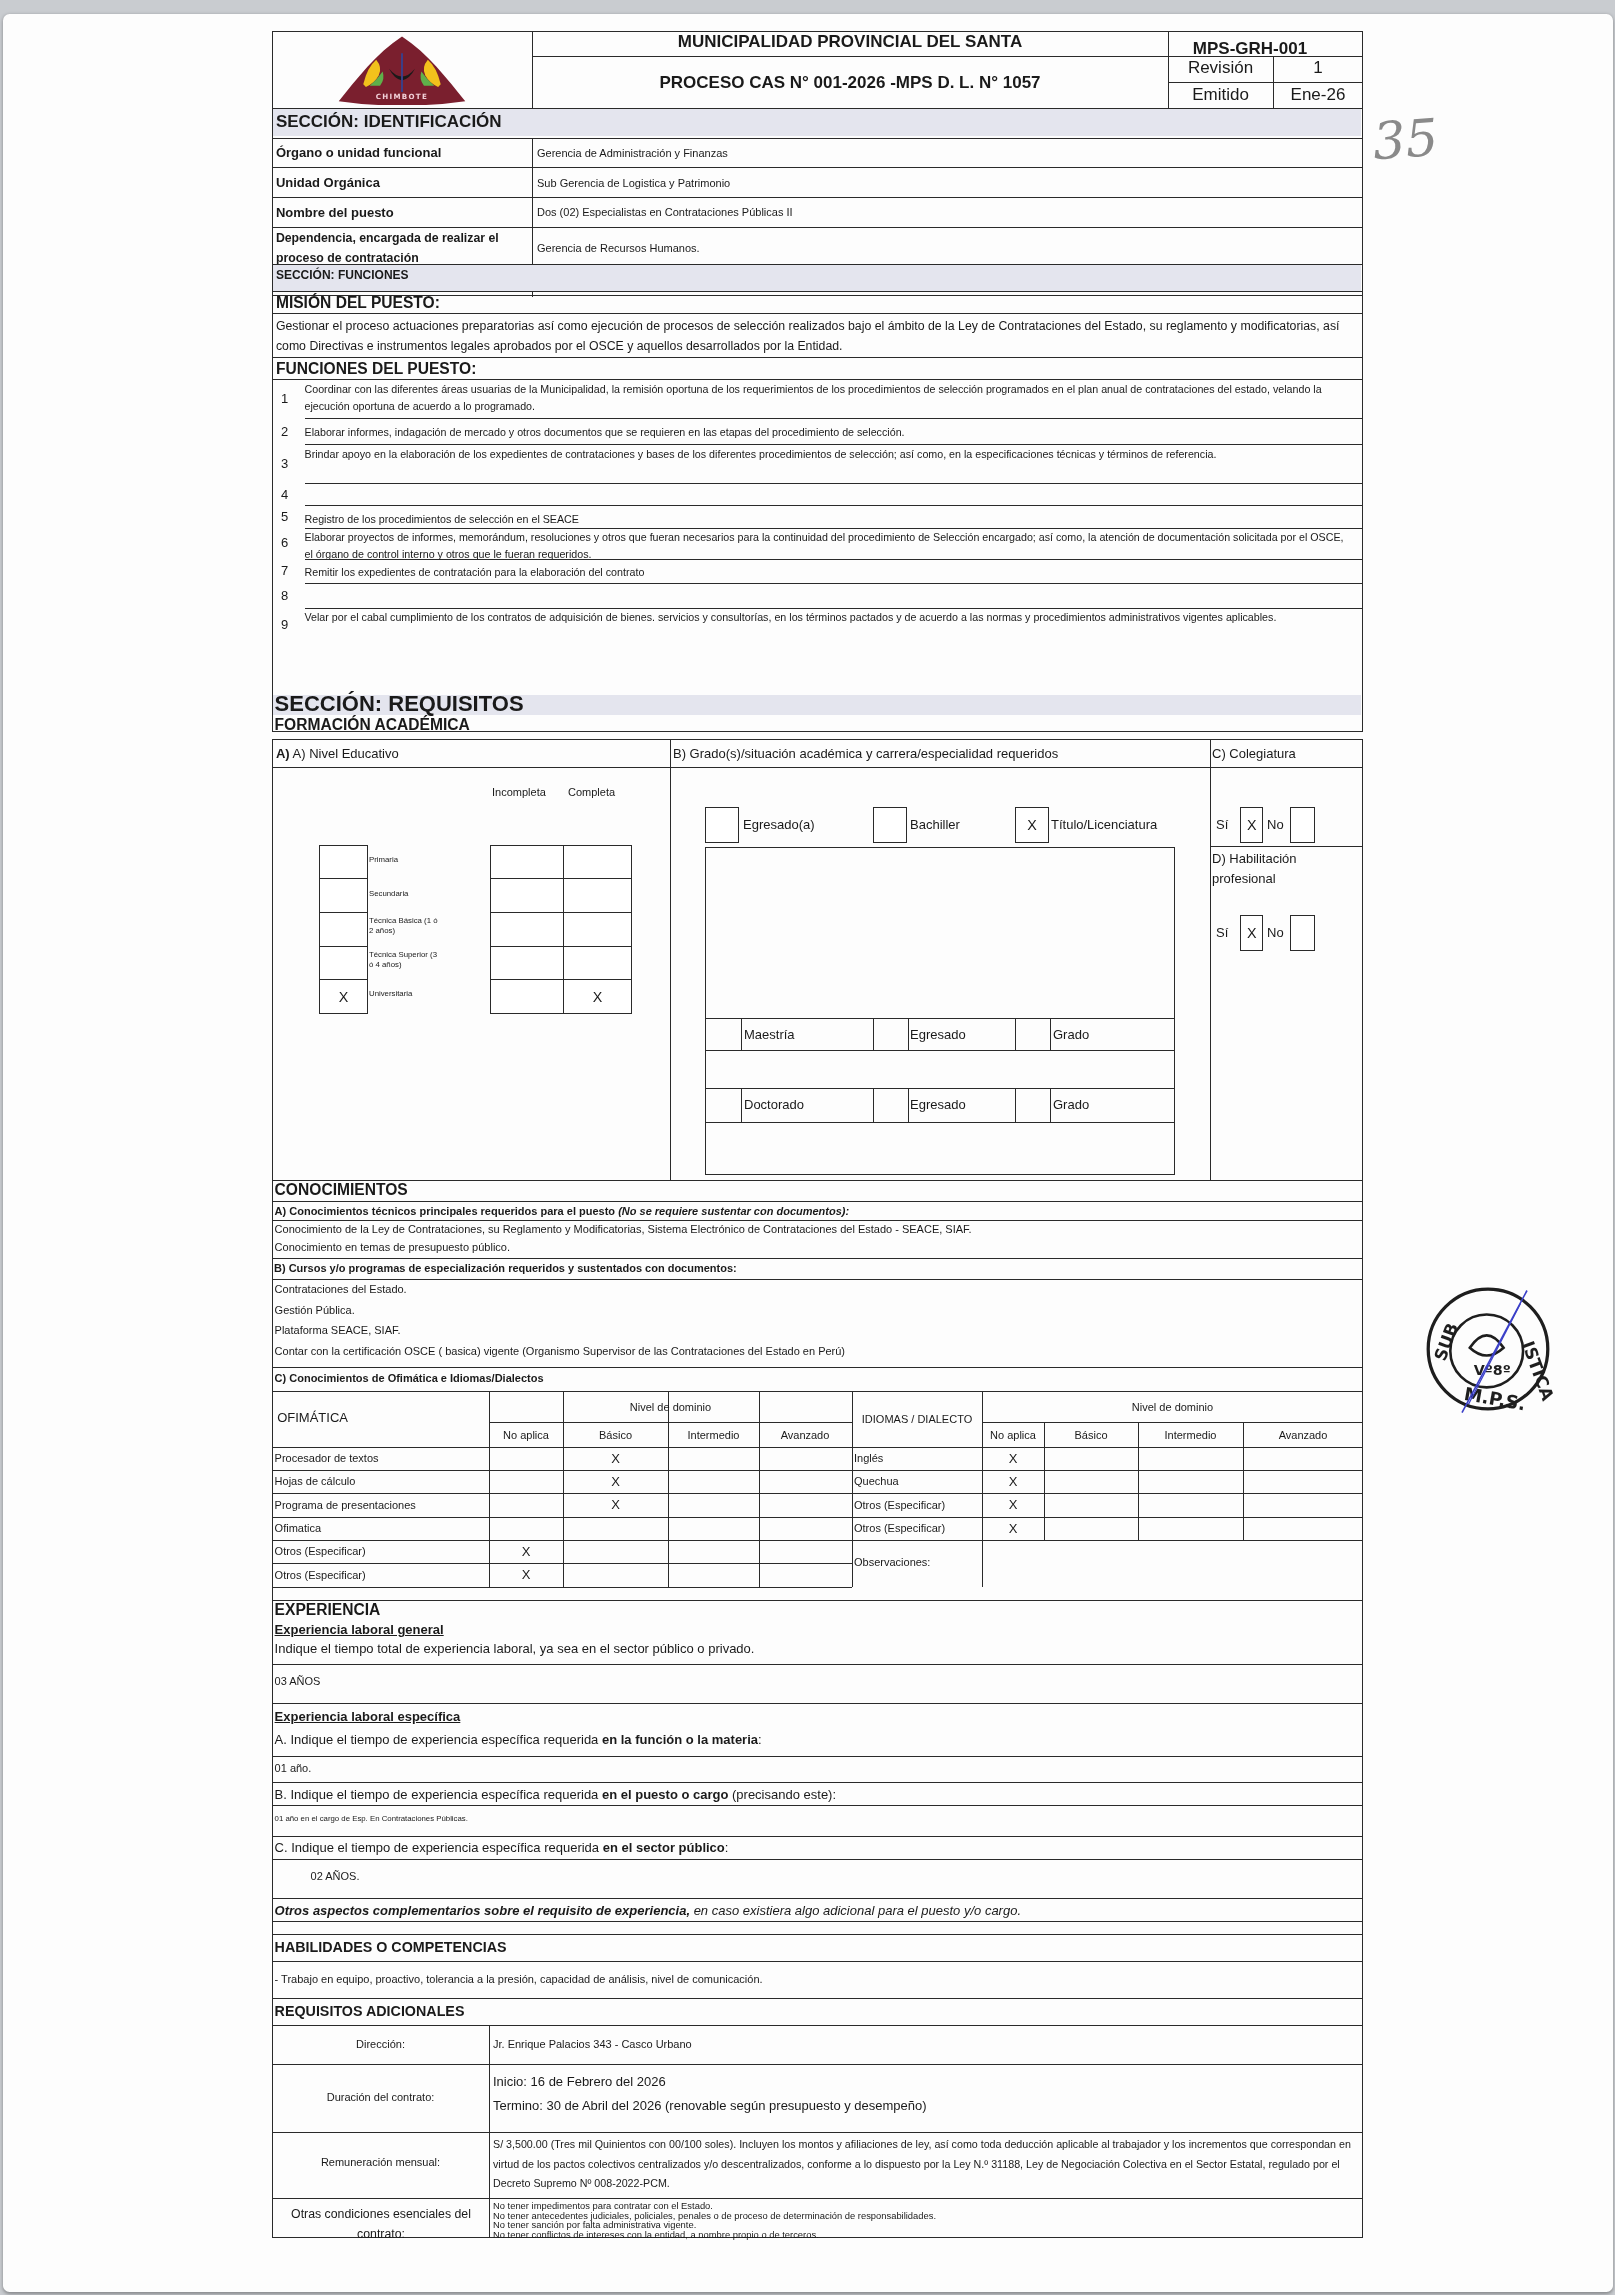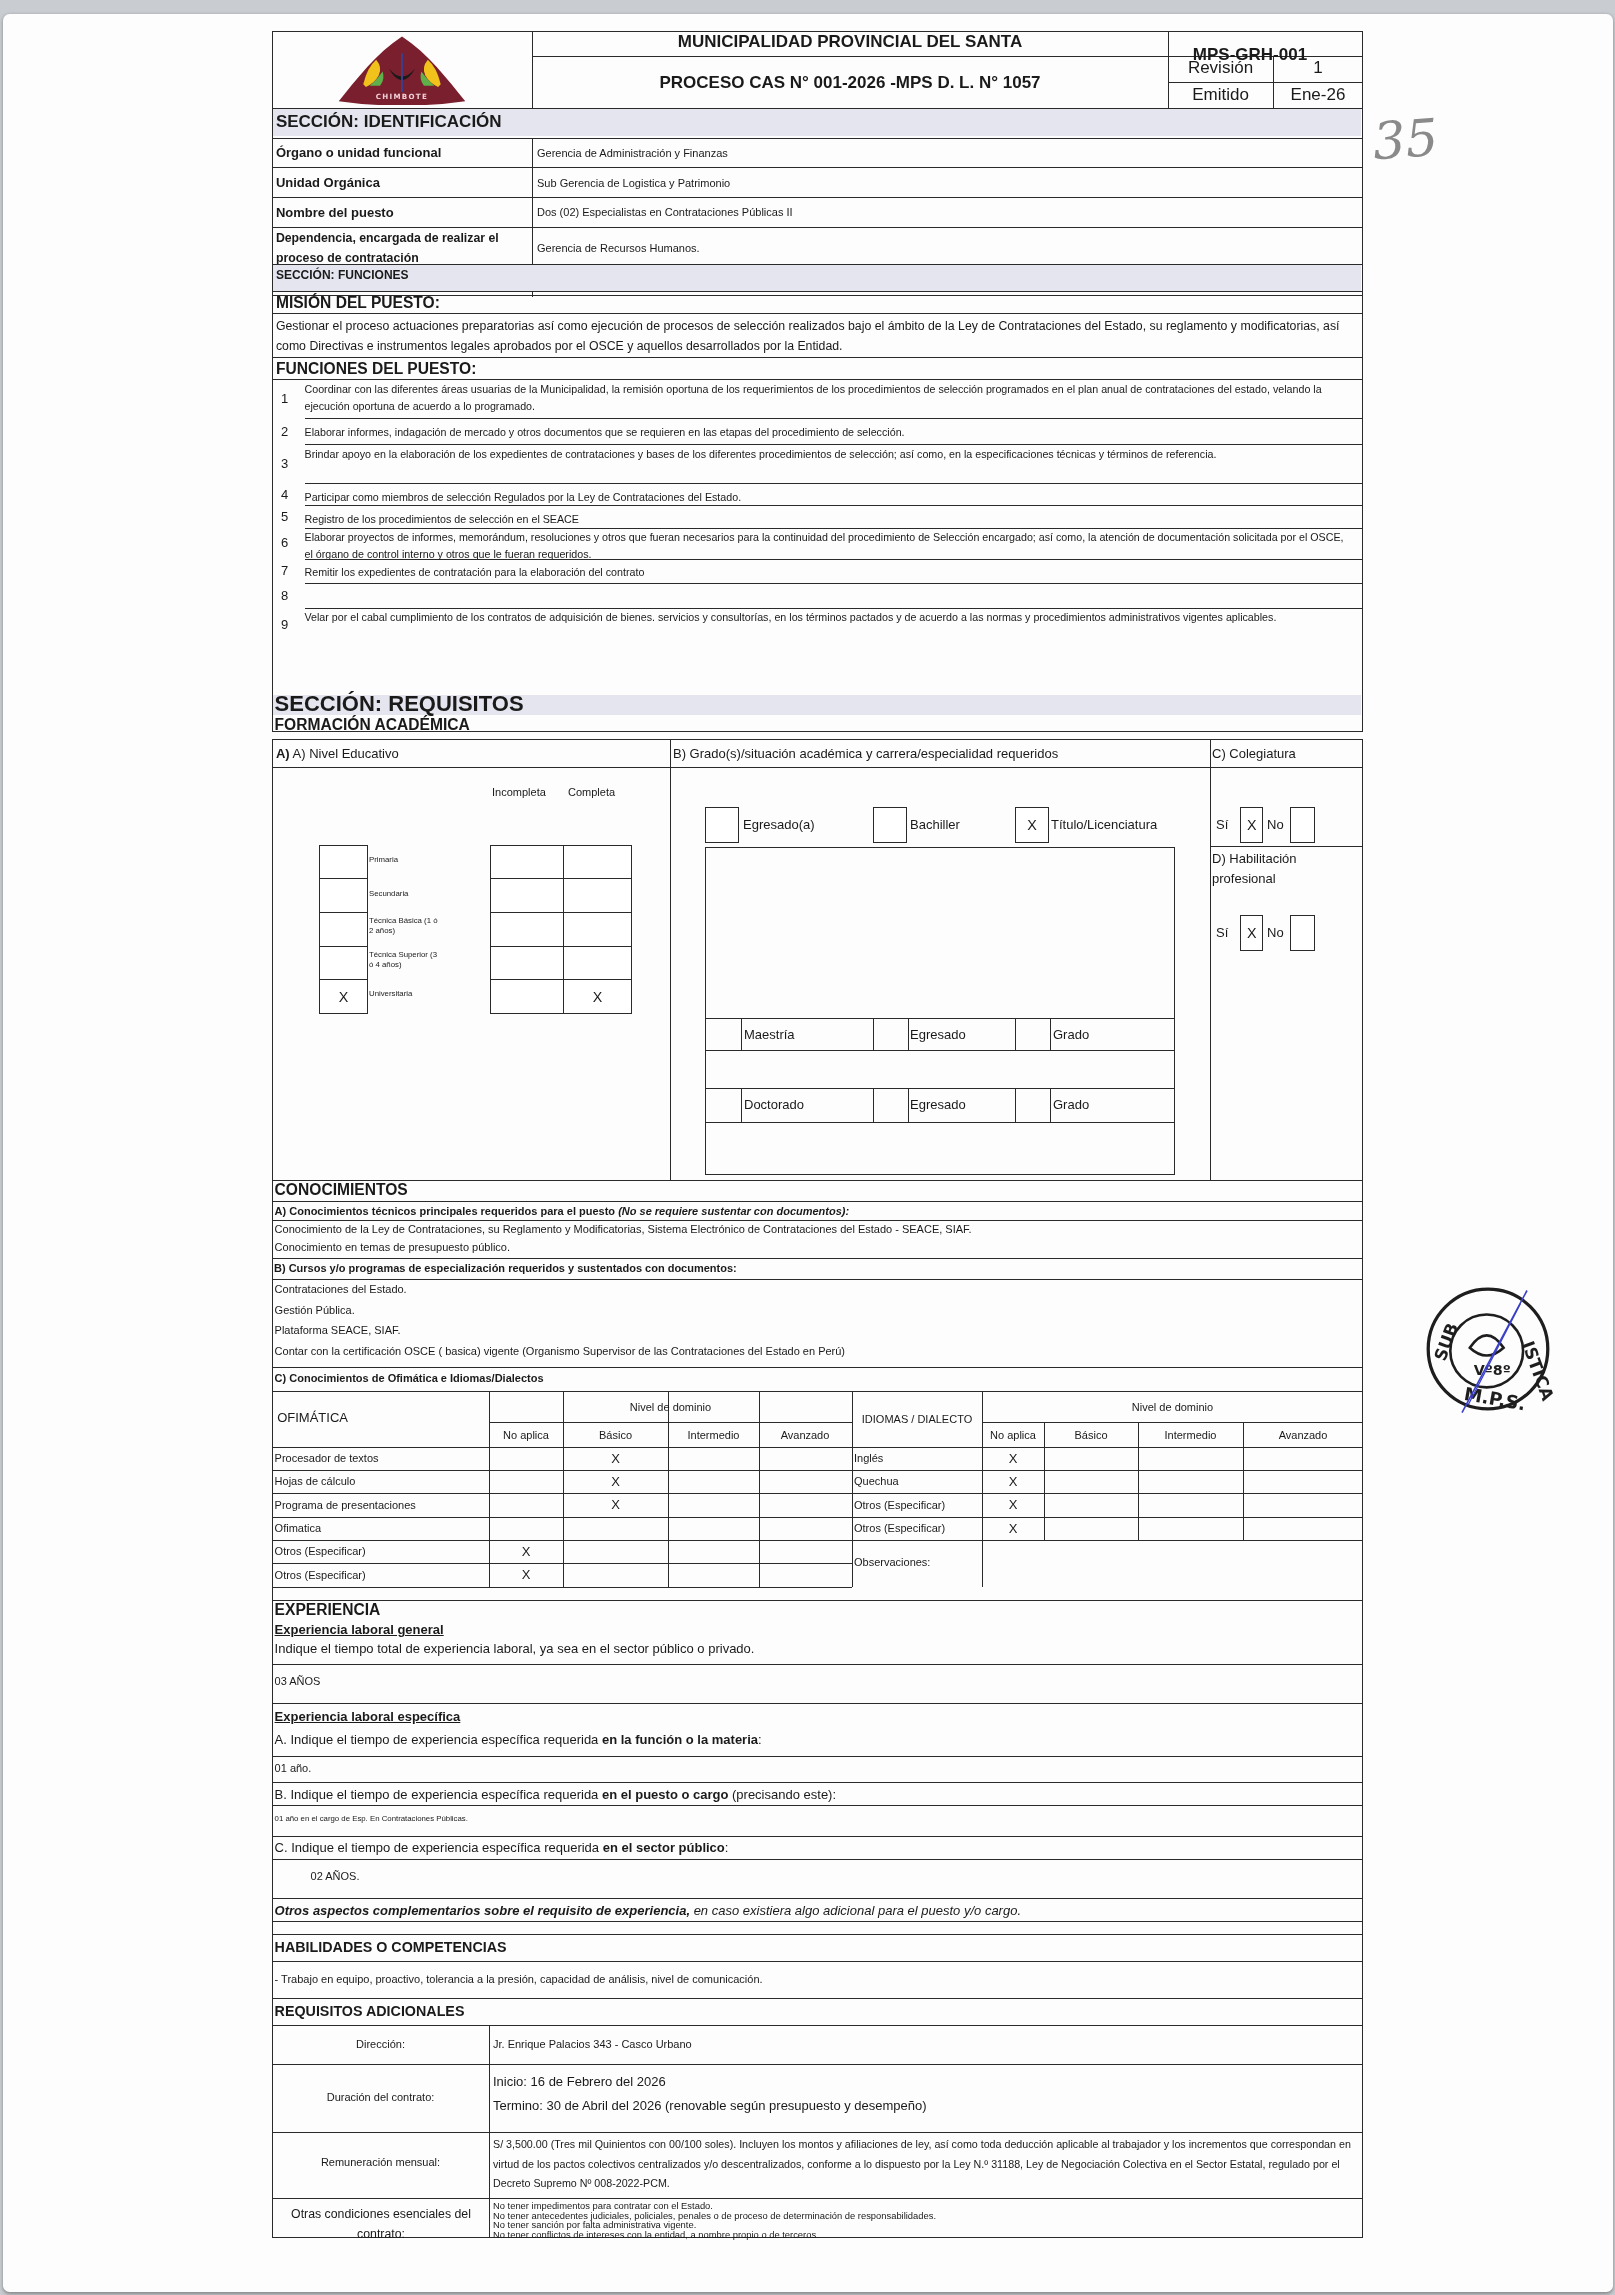--- a/index.html
+++ b/index.html
@@ -61,21 +61,21 @@
       <path d="M160 78 Q154 52 140 40 Q130 52 136 64 Q142 76 156 82 Z" fill="#f2c21c"></path>
       <path d="M150 80 Q138 70 130 58 Q126 70 134 80 Z" fill="#5fb04a"></path>
       <path d="M80 54 Q100 78 120 54 Q112 70 100 72 Q88 70 80 54 Z" fill="#1a1a1a"></path>
       <line x1="100" y1="30" x2="100" y2="90" stroke="#3a3f8a" stroke-width="3"></line>
       <text x="100" y="100" text-anchor="middle" font-size="11" font-weight="bold" fill="#f1d0d8" font-family="DejaVu Sans, sans-serif" letter-spacing="2">CHIMBOTE</text>
     </svg>
   </div>
 
   <div class="t b" style="left:260px; width:636px; top:1.3px; text-align:center; font-size:17px;">MUNICIPALIDAD PROVINCIAL DEL SANTA</div>
   <div class="t b" style="left:260px; width:636px; top:42px; text-align:center; font-size:17px;">PROCESO CAS N° 001-2026 -MPS D. L. N° 1057</div>
-  <div class="t b" style="left:896px; width:164px; top:14px; text-align:center; font-size:17px;">MPS-GRH-001</div>
+  <div class="t b" style="left:896px; width:164px; top:8px; text-align:center; font-size:17px;">MPS-GRH-001</div>
   <div class="t" style="left:896px; width:105px; top:27px; text-align:center; font-size:17px;">Revisión</div>
   <div class="t" style="left:1001px; width:90px; top:27px; text-align:center; font-size:17px;">1</div>
   <div class="t" style="left:896px; width:105px; top:54px; text-align:center; font-size:17px;">Emitido</div>
   <div class="t" style="left:1001px; width:90px; top:54px; text-align:center; font-size:17px;">Ene-26</div>
 
   <div class="box" style="left:0; top:77px; width:1091px; height:188px;"></div>
   <div class="shade" style="left:1.3px; top:78px; width:1088px; height:27px;"></div>
   <div class="t b" style="left:3.9px; top:81px; font-size:17px;">SECCIÓN: IDENTIFICACIÓN</div>
   <div class="hl" style="left:0; top:107px; width:1091px;"></div>
   <div class="vl" style="left:260px; top:107px; height:159px;"></div>
@@ -231,21 +231,20 @@
 <div class="t md" style="left:9px; top:360px;">1</div>
     <div class="wrap" style="left:32.5px; top:350px; width:1046px; font-size:10.7px; line-height:17px;">Coordinar con las diferentes áreas usuarias de la Municipalidad, la remisión oportuna de los requerimientos de los procedimientos de selección programados en el plan anual de contrataciones del estado, velando la ejecución oportuna de acuerdo a lo programado.</div>
     <div class="hl" style="left:32.5px; top:387px; width:1058px;"></div>
     <div class="t md" style="left:9px; top:393px;">2</div>
     <div class="wrap" style="left:32.5px; top:393px; width:1046px; font-size:10.7px; line-height:17px;">Elaborar informes, indagación de mercado y otros documentos que se requieren en las etapas del procedimiento de selección.</div>
     <div class="hl" style="left:32.5px; top:413px; width:1058px;"></div>
     <div class="t md" style="left:9px; top:425px;">3</div>
     <div class="wrap" style="left:32.5px; top:415px; width:1046px; font-size:10.7px; line-height:17px;">Brindar apoyo en la elaboración de los expedientes de contrataciones y bases de los diferentes procedimientos de selección; así como, en la especificaciones técnicas y términos de referencia.</div>
     <div class="hl" style="left:32.5px; top:452px; width:1058px;"></div>
     <div class="t md" style="left:9px; top:456px;">4</div>
-    <div class="wrap" style="left:32.5px; top:458px; width:1046px; font-size:10.7px; line-height:17px;">Participar como miembros de selección Regulados por la Ley de Contrataciones del Estado.</div>
     <div class="hl" style="left:32.5px; top:474px; width:1058px;"></div>
     <div class="t md" style="left:9px; top:478px;">5</div>
     <div class="wrap" style="left:32.5px; top:480px; width:1046px; font-size:10.7px; line-height:17px;">Registro de los procedimientos de selección en el SEACE</div>
     <div class="hl" style="left:32.5px; top:497px; width:1058px;"></div>
     <div class="t md" style="left:9px; top:504px;">6</div>
     <div class="wrap" style="left:32.5px; top:498px; width:1046px; font-size:10.7px; line-height:17px;">Elaborar proyectos de informes, memorándum, resoluciones y otros que fueran necesarios para la continuidad del procedimiento de Selección encargado; así como, la atención de documentación solicitada por el OSCE, el órgano de control interno y otros que le fueran requeridos.</div>
     <div class="hl" style="left:32.5px; top:528px; width:1058px;"></div>
     <div class="t md" style="left:9px; top:532px;">7</div>
     <div class="wrap" style="left:32.5px; top:533px; width:1046px; font-size:10.7px; line-height:17px;">Remitir los expedientes de contratación para la elaboración del contrato</div>
     <div class="hl" style="left:32.5px; top:552px; width:1058px;"></div>

